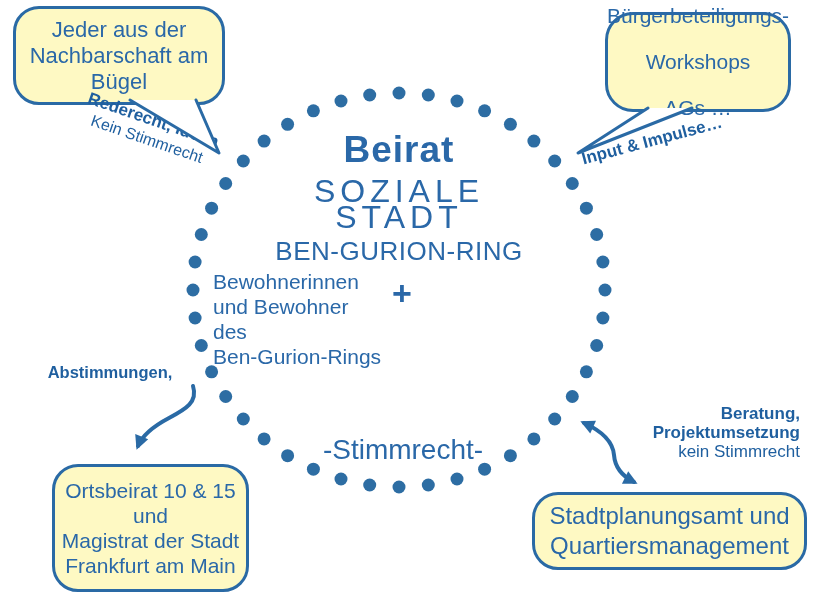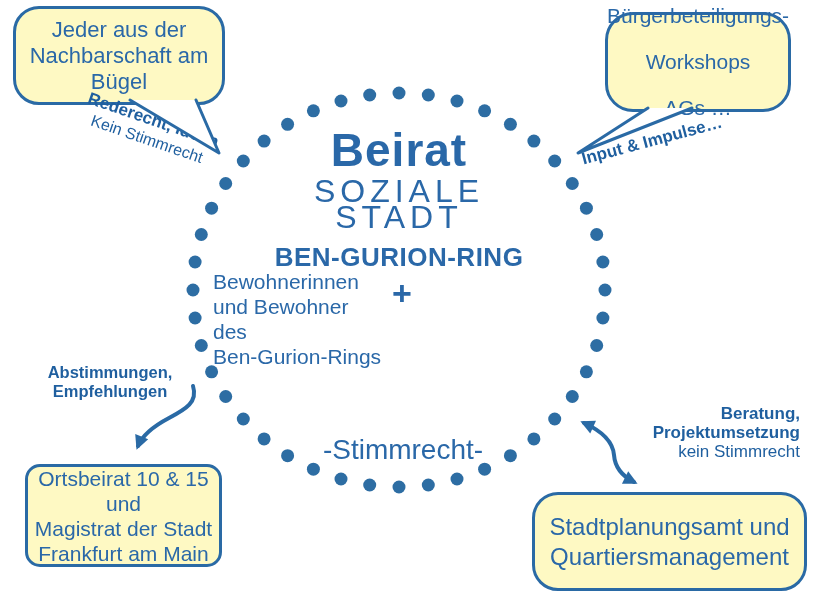--- a/index.html
+++ b/index.html
@@ -14,27 +14,27 @@
   .bubble{
     position:absolute;box-sizing:border-box;
     border:3px solid var(--stroke,#2a6aa5);
     background:#fef9c3;z-index:1;
     display:flex;flex-direction:column;align-items:center;justify-content:center;
     text-align:center;color:var(--text,#2a68a8);
   }
   .bubble .ln{white-space:nowrap;}
   #bubble-tl{left:13px;top:6px;width:212px;height:99px;border-radius:26px;font-size:22px;line-height:26px;}
   #bubble-tr{left:605px;top:12px;width:186px;height:100px;border-radius:28px;font-size:21px;line-height:26px;gap:20px;}
-  #bubble-bl{left:25px;top:464px;width:197px;height:103px;border-radius:15px;font-size:21px;line-height:25px;}
-  #bubble-br{left:532px;top:492px;width:275px;height:99px;border-radius:26px;font-size:24px;line-height:30px;}
+  #bubble-bl{left:52px;top:464px;width:197px;height:128px;border-radius:26px;font-size:21px;line-height:25px;}
+  #bubble-br{left:532px;top:492px;width:275px;height:78px;border-radius:26px;font-size:24px;line-height:30px;}
   
   .title-block{left:249px;top:128px;width:300px;text-align:center;z-index:2;}
-  .title-main{font-size:46px;line-height:44px;font-weight:bold;letter-spacing:1px;}
+  .title-main{font-size:37px;line-height:44px;font-weight:bold;letter-spacing:1px;}
   .title-sub1{font-size:32px;line-height:26px;margin-top:6px;letter-spacing:5px;}
-  .title-sub2{font-size:26px;line-height:27px;margin-top:14px;letter-spacing:0.5px;font-weight:bold;}
+  .title-sub2{font-size:26px;line-height:27px;margin-top:8px;letter-spacing:0.5px;}
   
   .col{z-index:2;text-align:left;font-size:21px;line-height:25px;}
   #col-left{left:213px;top:269px;width:182px;}
   #col-right{left:421px;top:268px;width:146px;}
   #plus-sign{left:387px;top:274px;width:30px;text-align:center;font-size:34px;font-weight:bold;z-index:2;}
   #voting-label{left:303px;top:434px;width:200px;text-align:center;font-size:28px;z-index:2;}
   
   .ann{z-index:4;color:var(--bold,#1f5f9f);}
   .ann .b{font-weight:bold;}
   #ann-tl{left:75px;top:110px;width:150px;text-align:center;transform:rotate(19deg);transform-origin:center;font-size:16px;line-height:20px;}
@@ -98,21 +98,20 @@
     <div class="b">Rederecht, Ideen</div>
     <div>Kein Stimmrecht</div>
   </div>
 
   <div class="abs ann" id="ann-tr">
     <div class="b">Input &amp; Impulse…</div>
   </div>
 
   <div class="abs ann" id="ann-bl">
     <div class="b">Abstimmungen,</div>
-    <div class="b">Empfehlungen</div>
   </div>
 
   <div class="abs ann" id="ann-br">
     <div class="b">Beratung,</div>
     <div class="b">Projektumsetzung</div>
     <div>kein Stimmrecht</div>
   </div>
 
   <svg id="overlay" width="820" height="600" viewBox="0 0 820 600">
     <defs>

